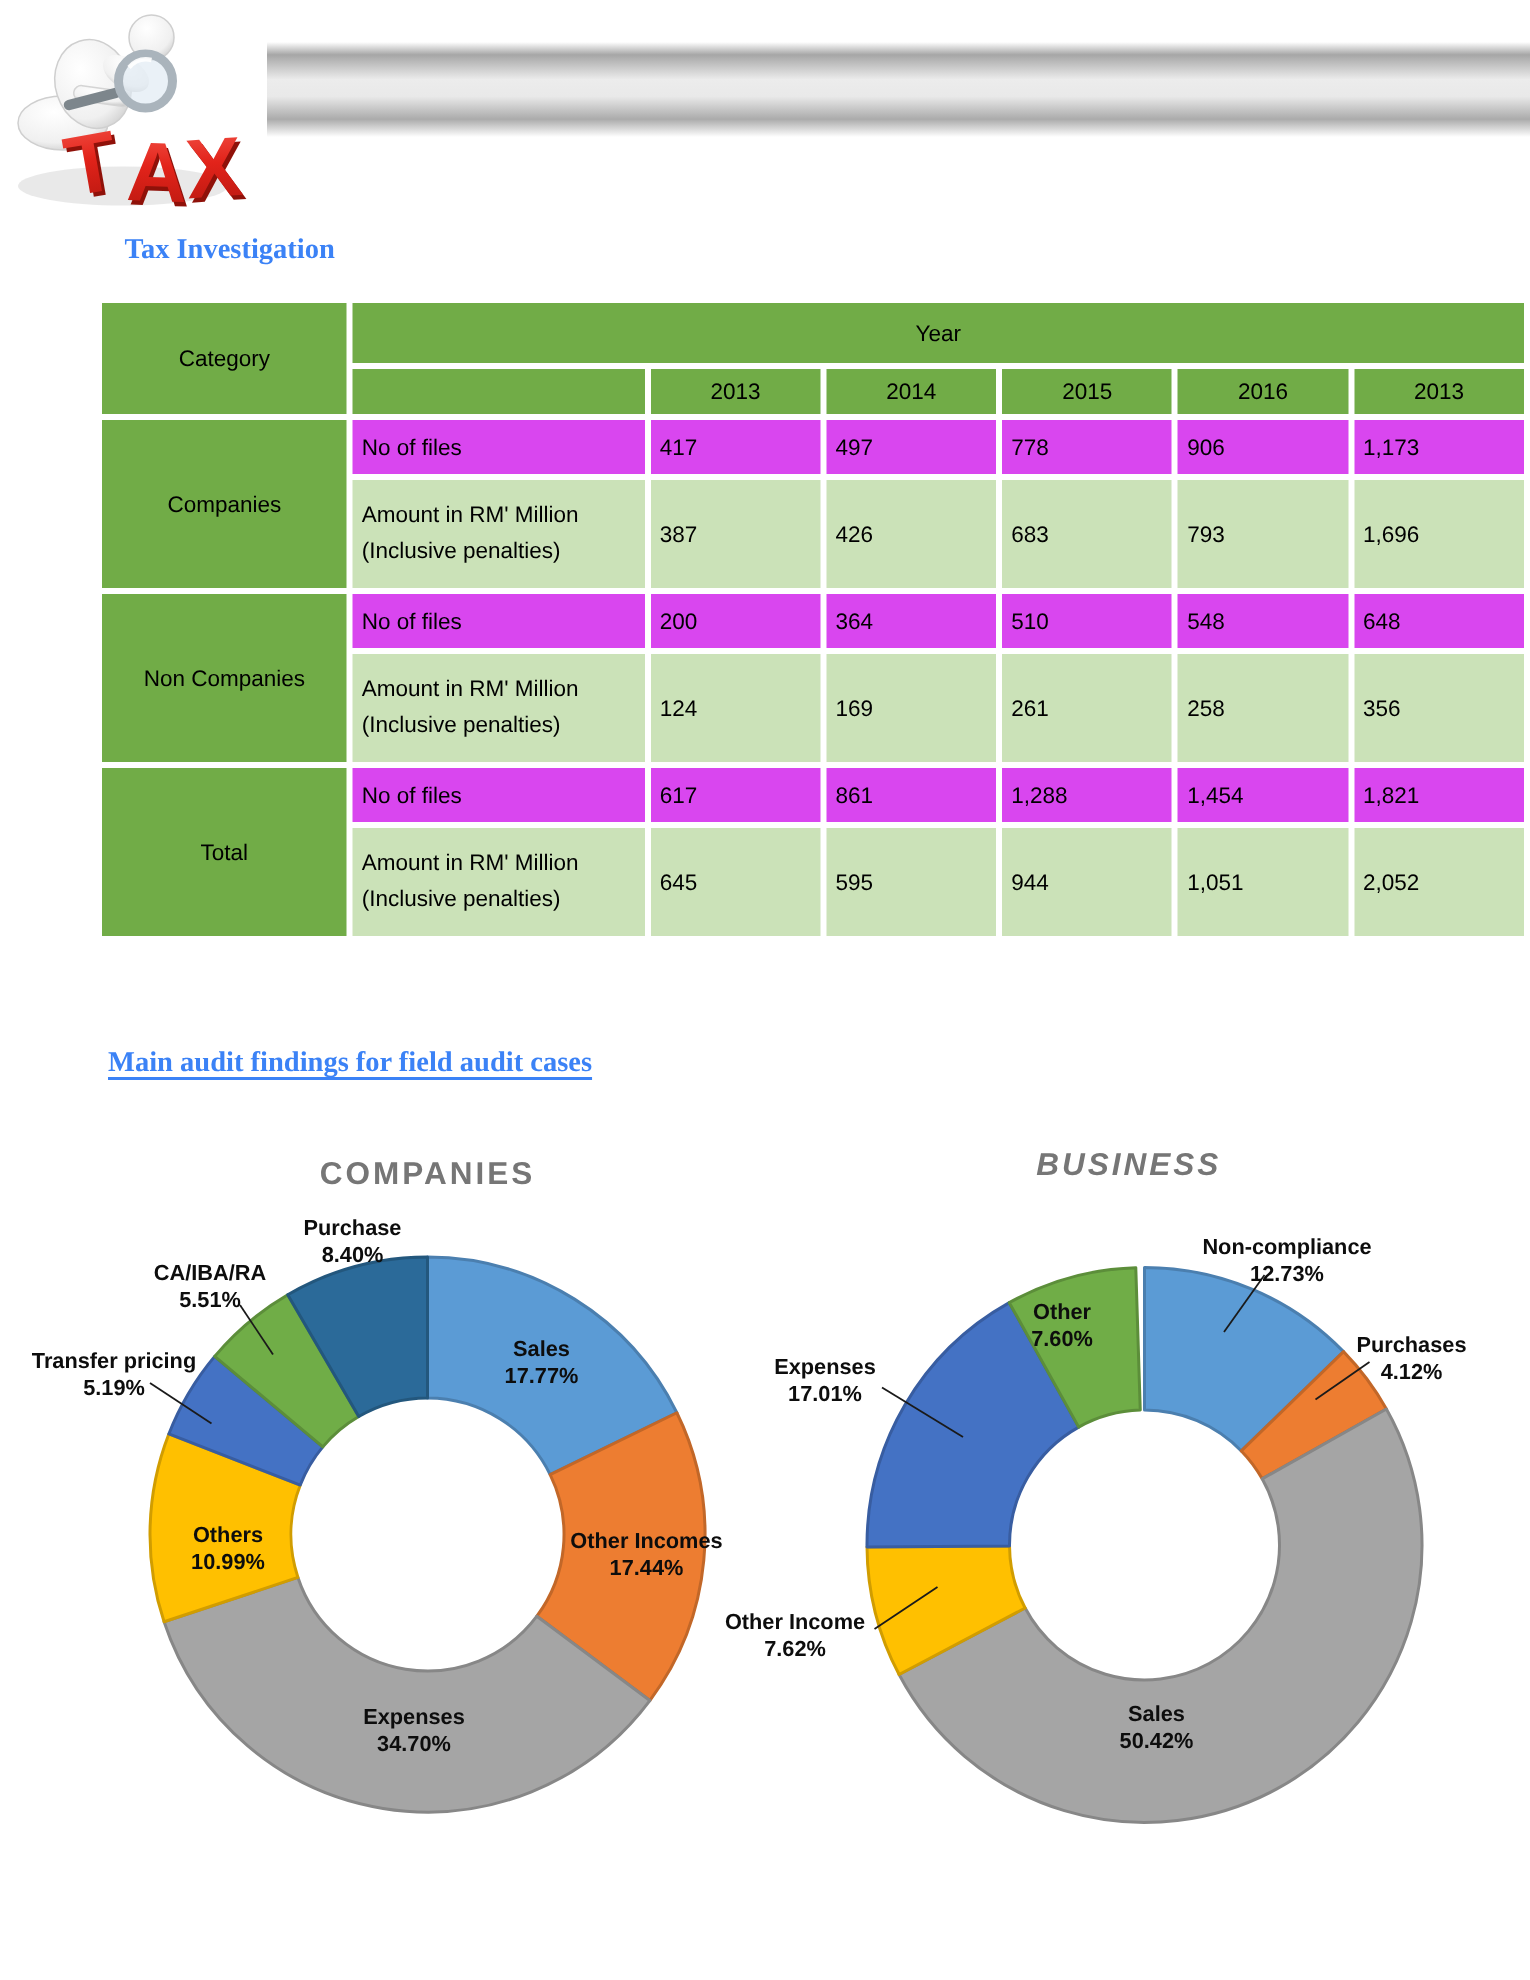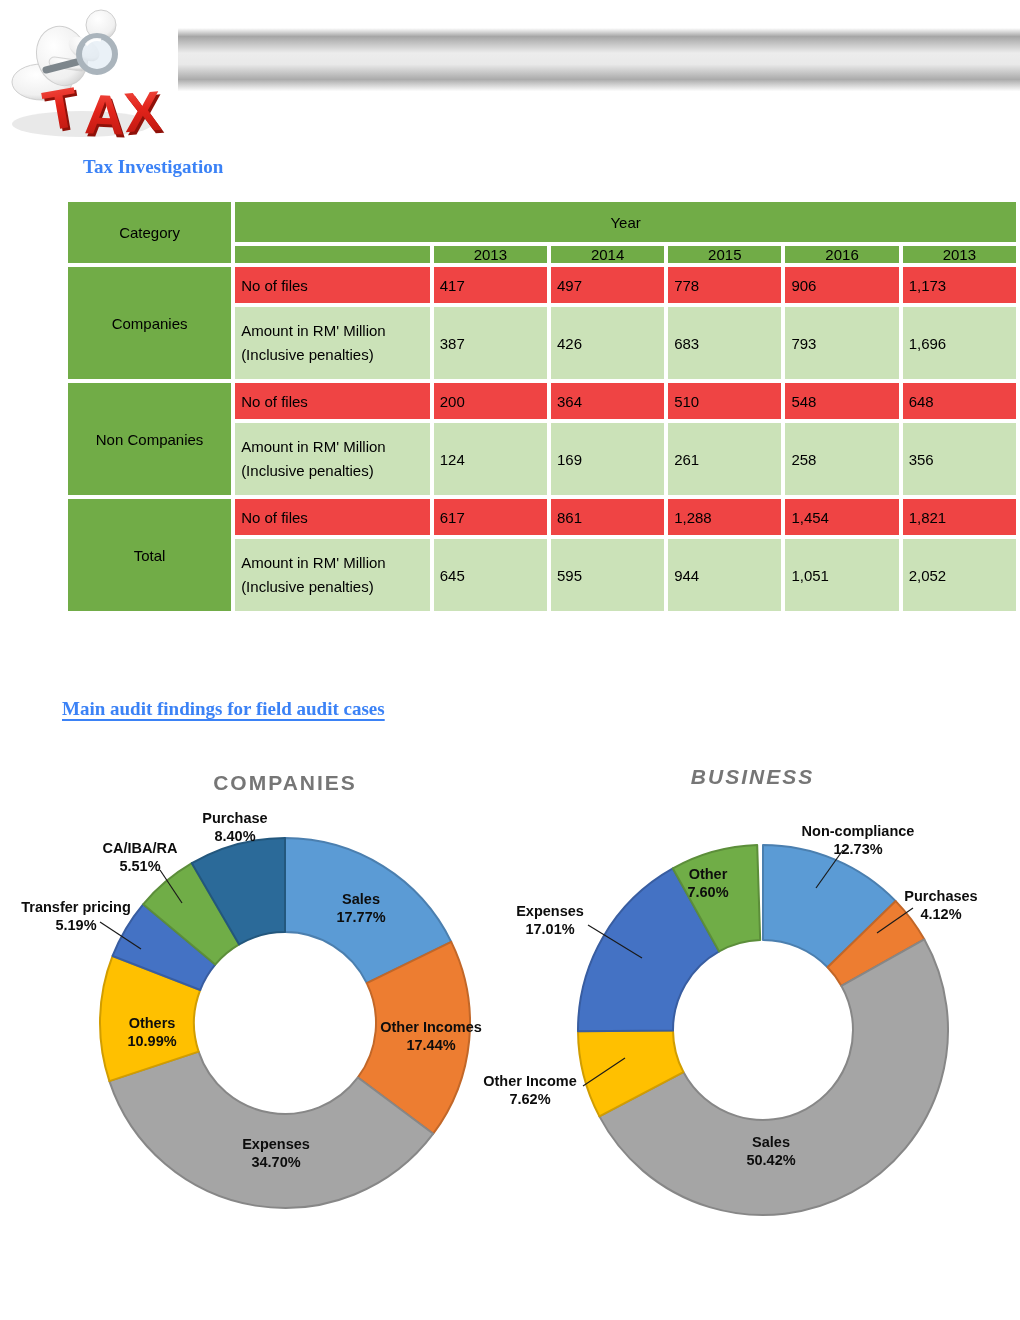--- a/index.html
+++ b/index.html
@@ -15,40 +15,40 @@
       rgba(255,255,255,0) 0%, #a6a6a6 13%, #ececec 38%,
       #e9e9e9 55%, #ababab 78%, rgba(255,255,255,0) 96%);
   }
   .logo-wrap { position:absolute; left:4px; top:4px; width:172px; height:138px; }
 
   .h-serif {
     position:absolute; font-family:"Liberation Serif", serif;
     font-weight:bold; font-size:19px; color:#3b82f6; white-space:nowrap;
   }
   #heading1 { left:83px; top:156px; }
-  #heading2 { left:62px; top:698px; text-decoration:underline; text-decoration-thickness:2px; text-underline-offset:4px; }
+  #heading2 { left:72px; top:698px; text-decoration:underline; text-decoration-thickness:2px; text-underline-offset:4px; }
 
   
   table.tax-table {
     position:absolute; left:64px; top:198px;
     border-collapse:separate; border-spacing:4px;
     font-size:15px; table-layout:fixed;
   }
   .tax-table td { padding:0 6px; vertical-align:middle; }
   .c-cat  { width:152px;margin-left:12px; }
   .c-lbl  { width:184px; }
   .c-year { width:102px; }
   .green  { background:#71AC47; text-align:center; }
   .bold   { font-weight:normal; }
-  .light  { background:#ef4444; }
+  .light  { background:#d946ef; }
   .mid    { background:#CBE2B8; }
   .num    { text-align:left; }
   .rowlbl { text-align:left; padding-left:10px; }
   .rowlbl span { display:block; line-height:24px; }
-  .r-hdr1 { height:40px; } .r-hdr2 { height:17px; }
+  .r-hdr1 { height:40px; } .r-hdr2 { height:30px; }
   .r-files { height:36px; } .r-amt { height:72px; }
 
   
   .chart-title {
     position:absolute; font-weight:bold; font-size:21px; color:#767676;
     letter-spacing:2px; text-align:center; white-space:nowrap;
   }
   #companies-title { left:180px; top:771px; width:210px; }
   #business-title  { left:645px; top:765px; width:215px;font-style:italic; }
   #charts-svg { position:absolute; left:0; top:750px; }

